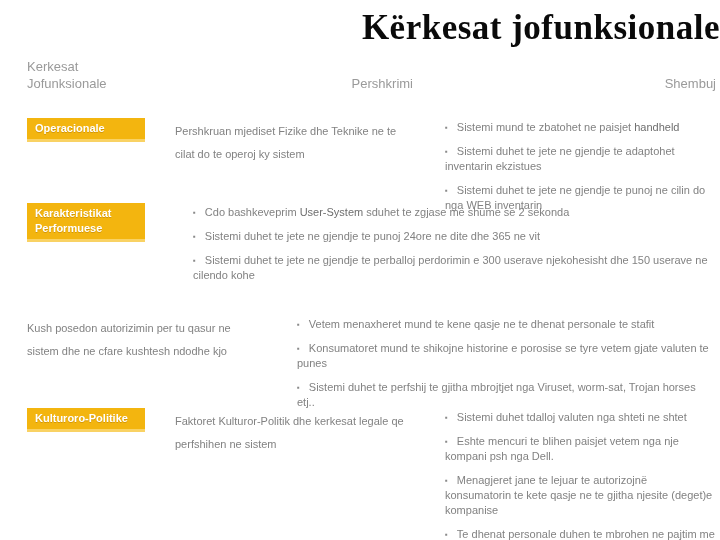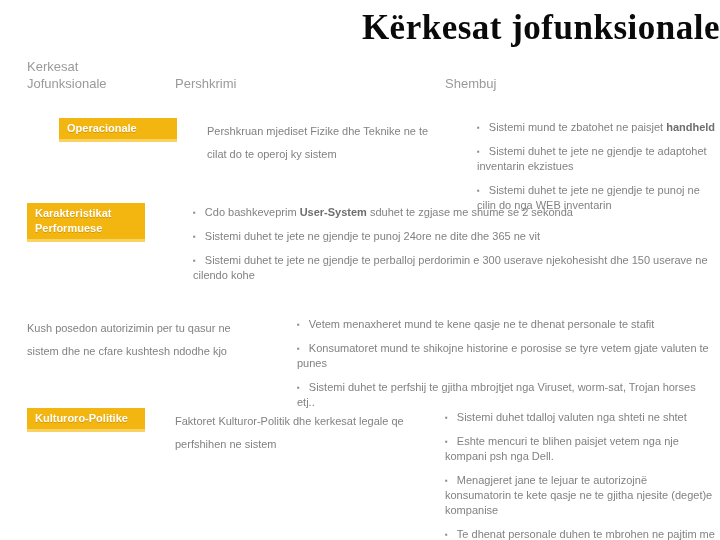--- a/index.html
+++ b/index.html
@@ -14,40 +14,40 @@
   }
 
   .hdr-row,.row{position:absolute;left:27px;right:4px;display:flex;align-items:flex-start;}
   .col1{width:148px;flex:none;}
   .col2{width:252px;flex:none;padding-right:14px;box-sizing:border-box;}
   .col3{flex:1;padding-left:18px;box-sizing:border-box;min-width:0;}
 
   .hdr-row{top:58px;align-items:flex-end;}
   .hdr{font-size:13px;line-height:17px;color:#9a9a9a;}
   .hdr-cat{width:110px;}
-  .center{text-align:left;}
+  .center{text-align:right;}
 
-  .row0{top:118px;margin-left:32px;}
+  .row0{top:118px;}
   .row1{top:203px;}
   .row2{top:315px;}
   .row3{top:408px;}
 
   .tag{
     display:block;width:118px;box-sizing:border-box;
     background:#F3B50F;border-bottom:3px solid #F9D264;
     color:#ffffff;font-weight:bold;font-size:11px;line-height:15px;
     padding:3px 7px 3px 8px;
     text-shadow:0 1px 0 rgba(170,115,0,0.45);
   }
 
   .desc{font-size:11px;line-height:23px;color:#828282;padding-top:2px;}
 
   .li{font-size:11px;line-height:15px;color:#828282;margin-bottom:7px;padding-top:2px;}
   .bu{display:inline-block;font-size:8px;color:#8a8a8a;margin-right:9px;vertical-align:1px;}
-  .bold{font-weight:bold;color:#6e6e6e;text-align:center;}
+  .bold{font-weight:normal;color:#6e6e6e;text-align:center;}
 </style>
 </head>
 <body>
 
 <div class="slide">
 
   <h1 class="title">Kërkesat jofunksionale</h1>
 
   <div class="hdr-row">
     <div class="col1">

